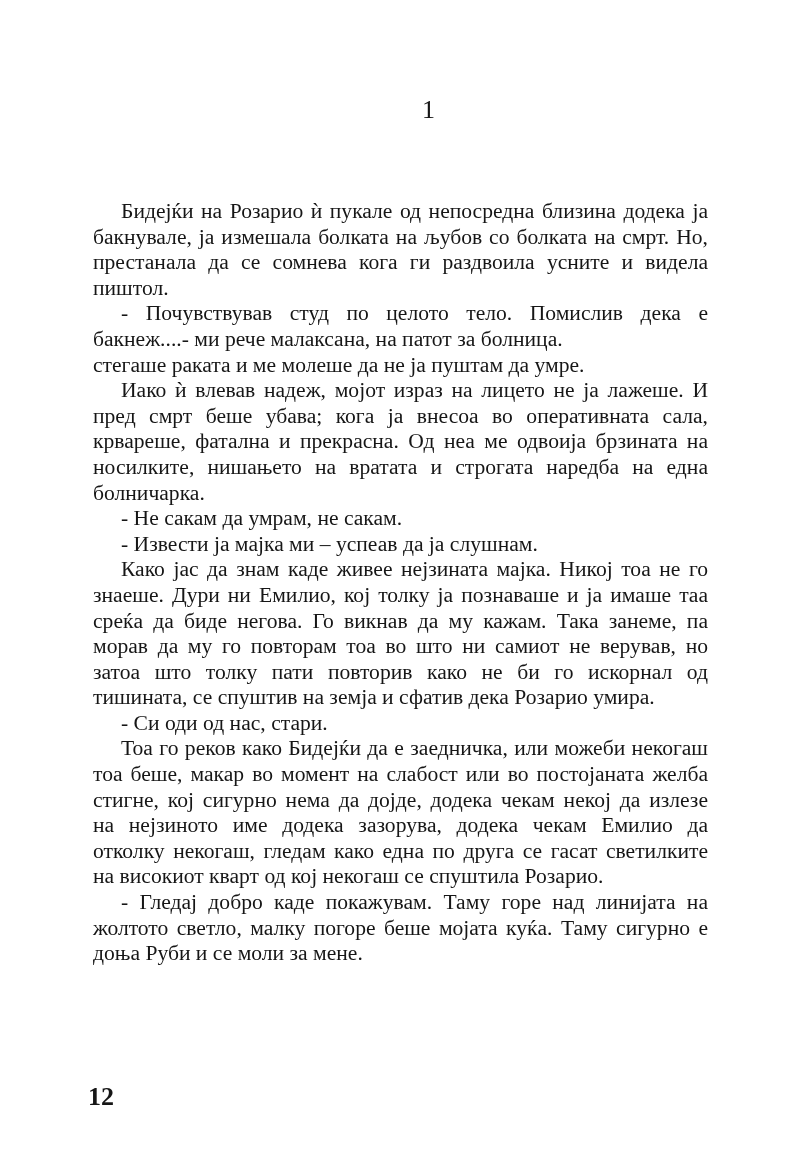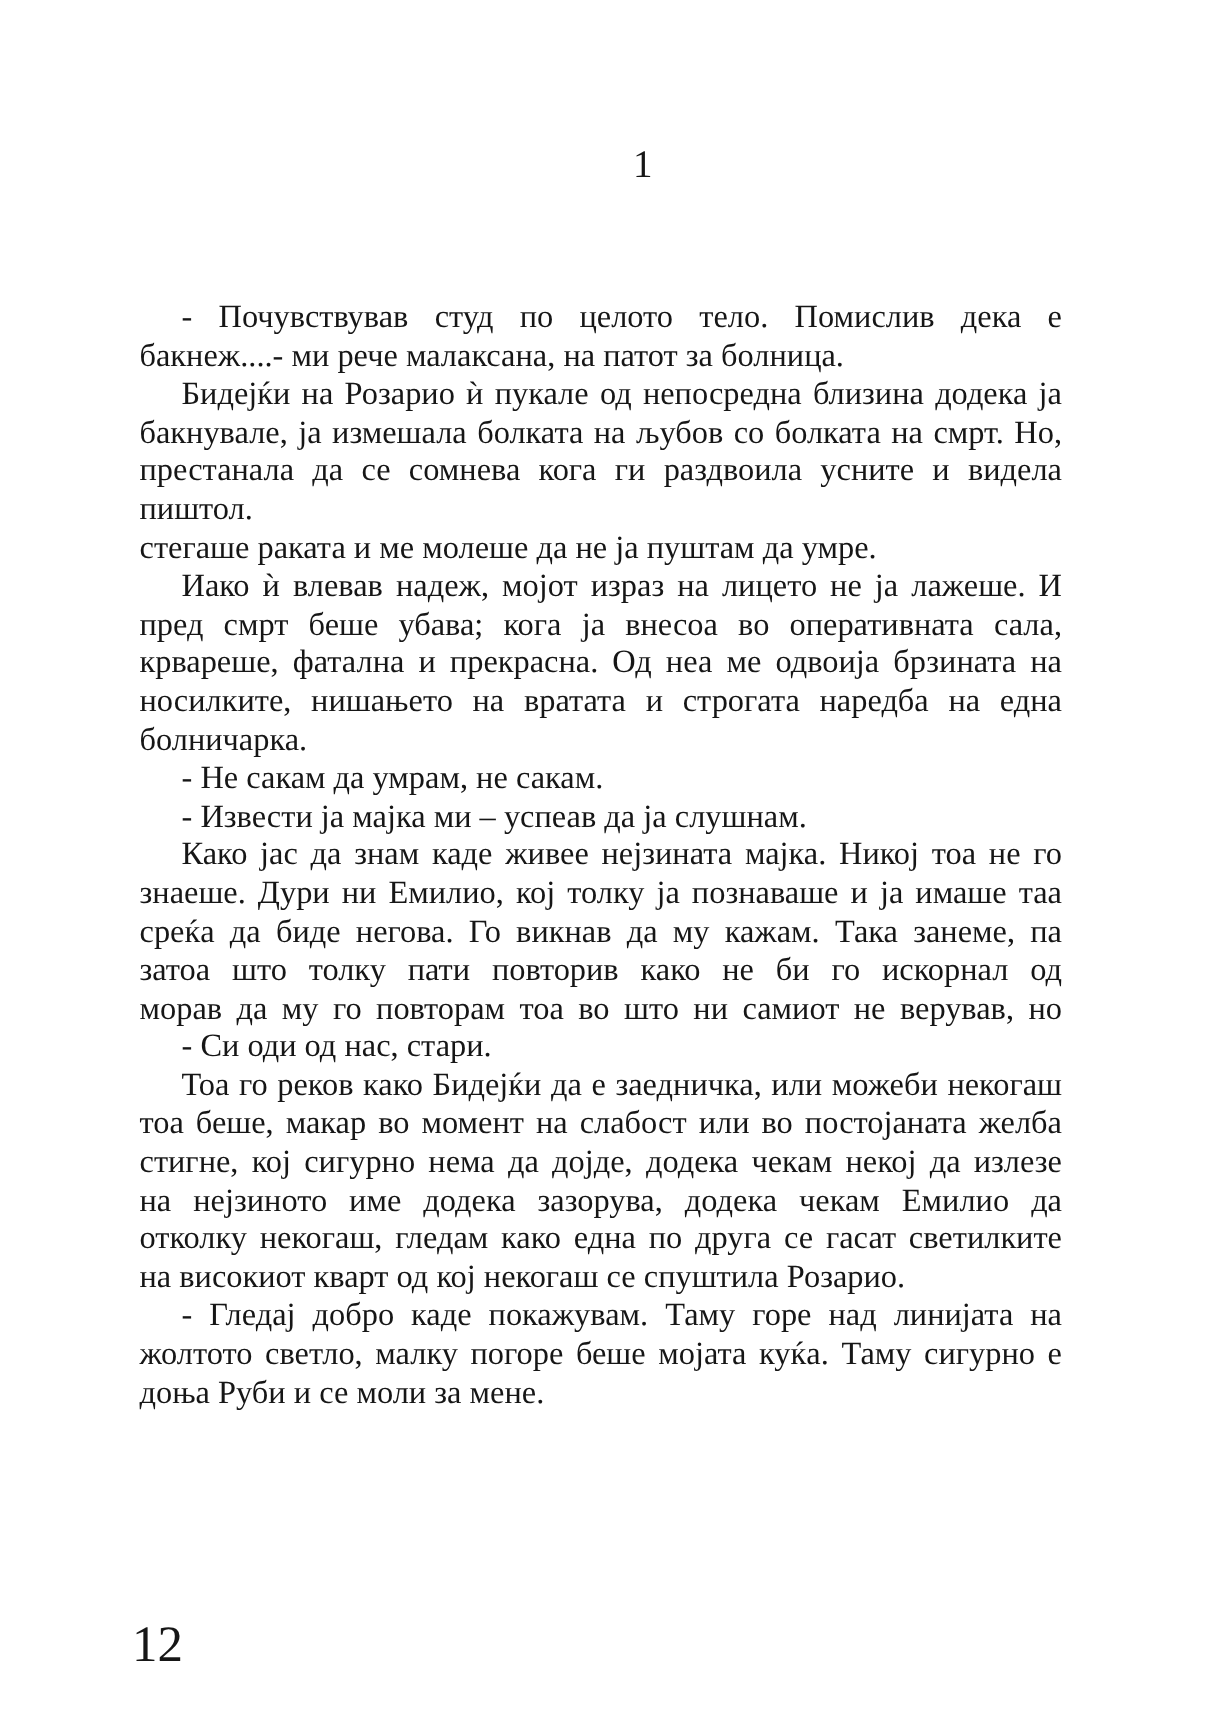--- a/index.html
+++ b/index.html
@@ -50,40 +50,41 @@
     padding-left: 28px;
   }
   .line.last {
     text-align: left;
     text-align-last: left;
   }
   .page-number {
     position: absolute;
     top: 1084px;
     left: 88px;
-    font-size: 34px;
+    font-size: 26px;
     line-height: 26px;
+    font-weight: bold;
   }
 </style>
 </head>
 <body>
 
 <div class="page">
   <div class="chapter-number">1</div>
 
   <div class="text-block">
       <div class="paragraph">
-        <div class="line first">- Почувствував студ по целото тело. Помислив дека е</div>
-        <div class="line last">бакнеж....- ми рече малаксана, на патот за болница.</div>
-      </div>
-      <div class="paragraph">
         <div class="line first">Бидејќи на Розарио ѝ пукале од непосредна близина додека ја</div>
         <div class="line">бакнувале, ја измешала болката на љубов со болката на смрт. Но,</div>
         <div class="line">престанала да се сомнева кога ги раздвоила усните и видела</div>
         <div class="line last">пиштол.</div>
+      </div>
+      <div class="paragraph">
+        <div class="line first">- Почувствував студ по целото тело. Помислив дека е</div>
+        <div class="line last">бакнеж....- ми рече малаксана, на патот за болница.</div>
       </div>
       <div class="paragraph">
         <div class="line last">стегаше раката и ме молеше да не ја пуштам да умре.</div>
       </div>
       <div class="paragraph">
         <div class="line first">Иако ѝ влевав надеж, мојот израз на лицето не ја лажеше. И</div>
         <div class="line">пред смрт беше убава; кога ја внесоа во оперативната сала,</div>
         <div class="line">крвареше, фатална и прекрасна. Од неа ме одвоија брзината на</div>
         <div class="line">носилките, нишањето на вратата и строгата наредба на една</div>
         <div class="line last">болничарка.</div>
@@ -91,22 +92,23 @@
       <div class="paragraph">
         <div class="line first last">- Не сакам да умрам, не сакам.</div>
       </div>
       <div class="paragraph">
         <div class="line first last">- Извести ја мајка ми – успеав да ја слушнам.</div>
       </div>
       <div class="paragraph">
         <div class="line first">Како јас да знам каде живее нејзината мајка. Никој тоа не го</div>
         <div class="line">знаеше. Дури ни Емилио, кој толку ја познаваше и ја имаше таа</div>
         <div class="line">среќа да биде негова. Го викнав да му кажам. Така занеме, па</div>
+        <div class="line">морав да му го повторам тоа во што ни самиот не верував, но</div>
         <div class="line">затоа што толку пати повторив како не би го искорнал од</div>
-        <div class="line">морав да му го повторам тоа во што ни самиот не верував, но</div>
+        <div class="line last">тишината, се спуштив на земја и сфатив дека Розарио умира.</div>
       </div>
       <div class="paragraph">
         <div class="line first last">- Си оди од нас, стари.</div>
       </div>
       <div class="paragraph">
         <div class="line first">Тоа го реков како Бидејќи да е заедничка, или можеби некогаш</div>
         <div class="line">тоа беше, макар во момент на слабост или во постојаната желба</div>
         <div class="line">стигне, кој сигурно нема да дојде, додека чекам некој да излезе</div>
         <div class="line">на нејзиното име додека зазорува, додека чекам Емилио да</div>
         <div class="line">отколку некогаш, гледам како една по друга се гасат светилките</div>

